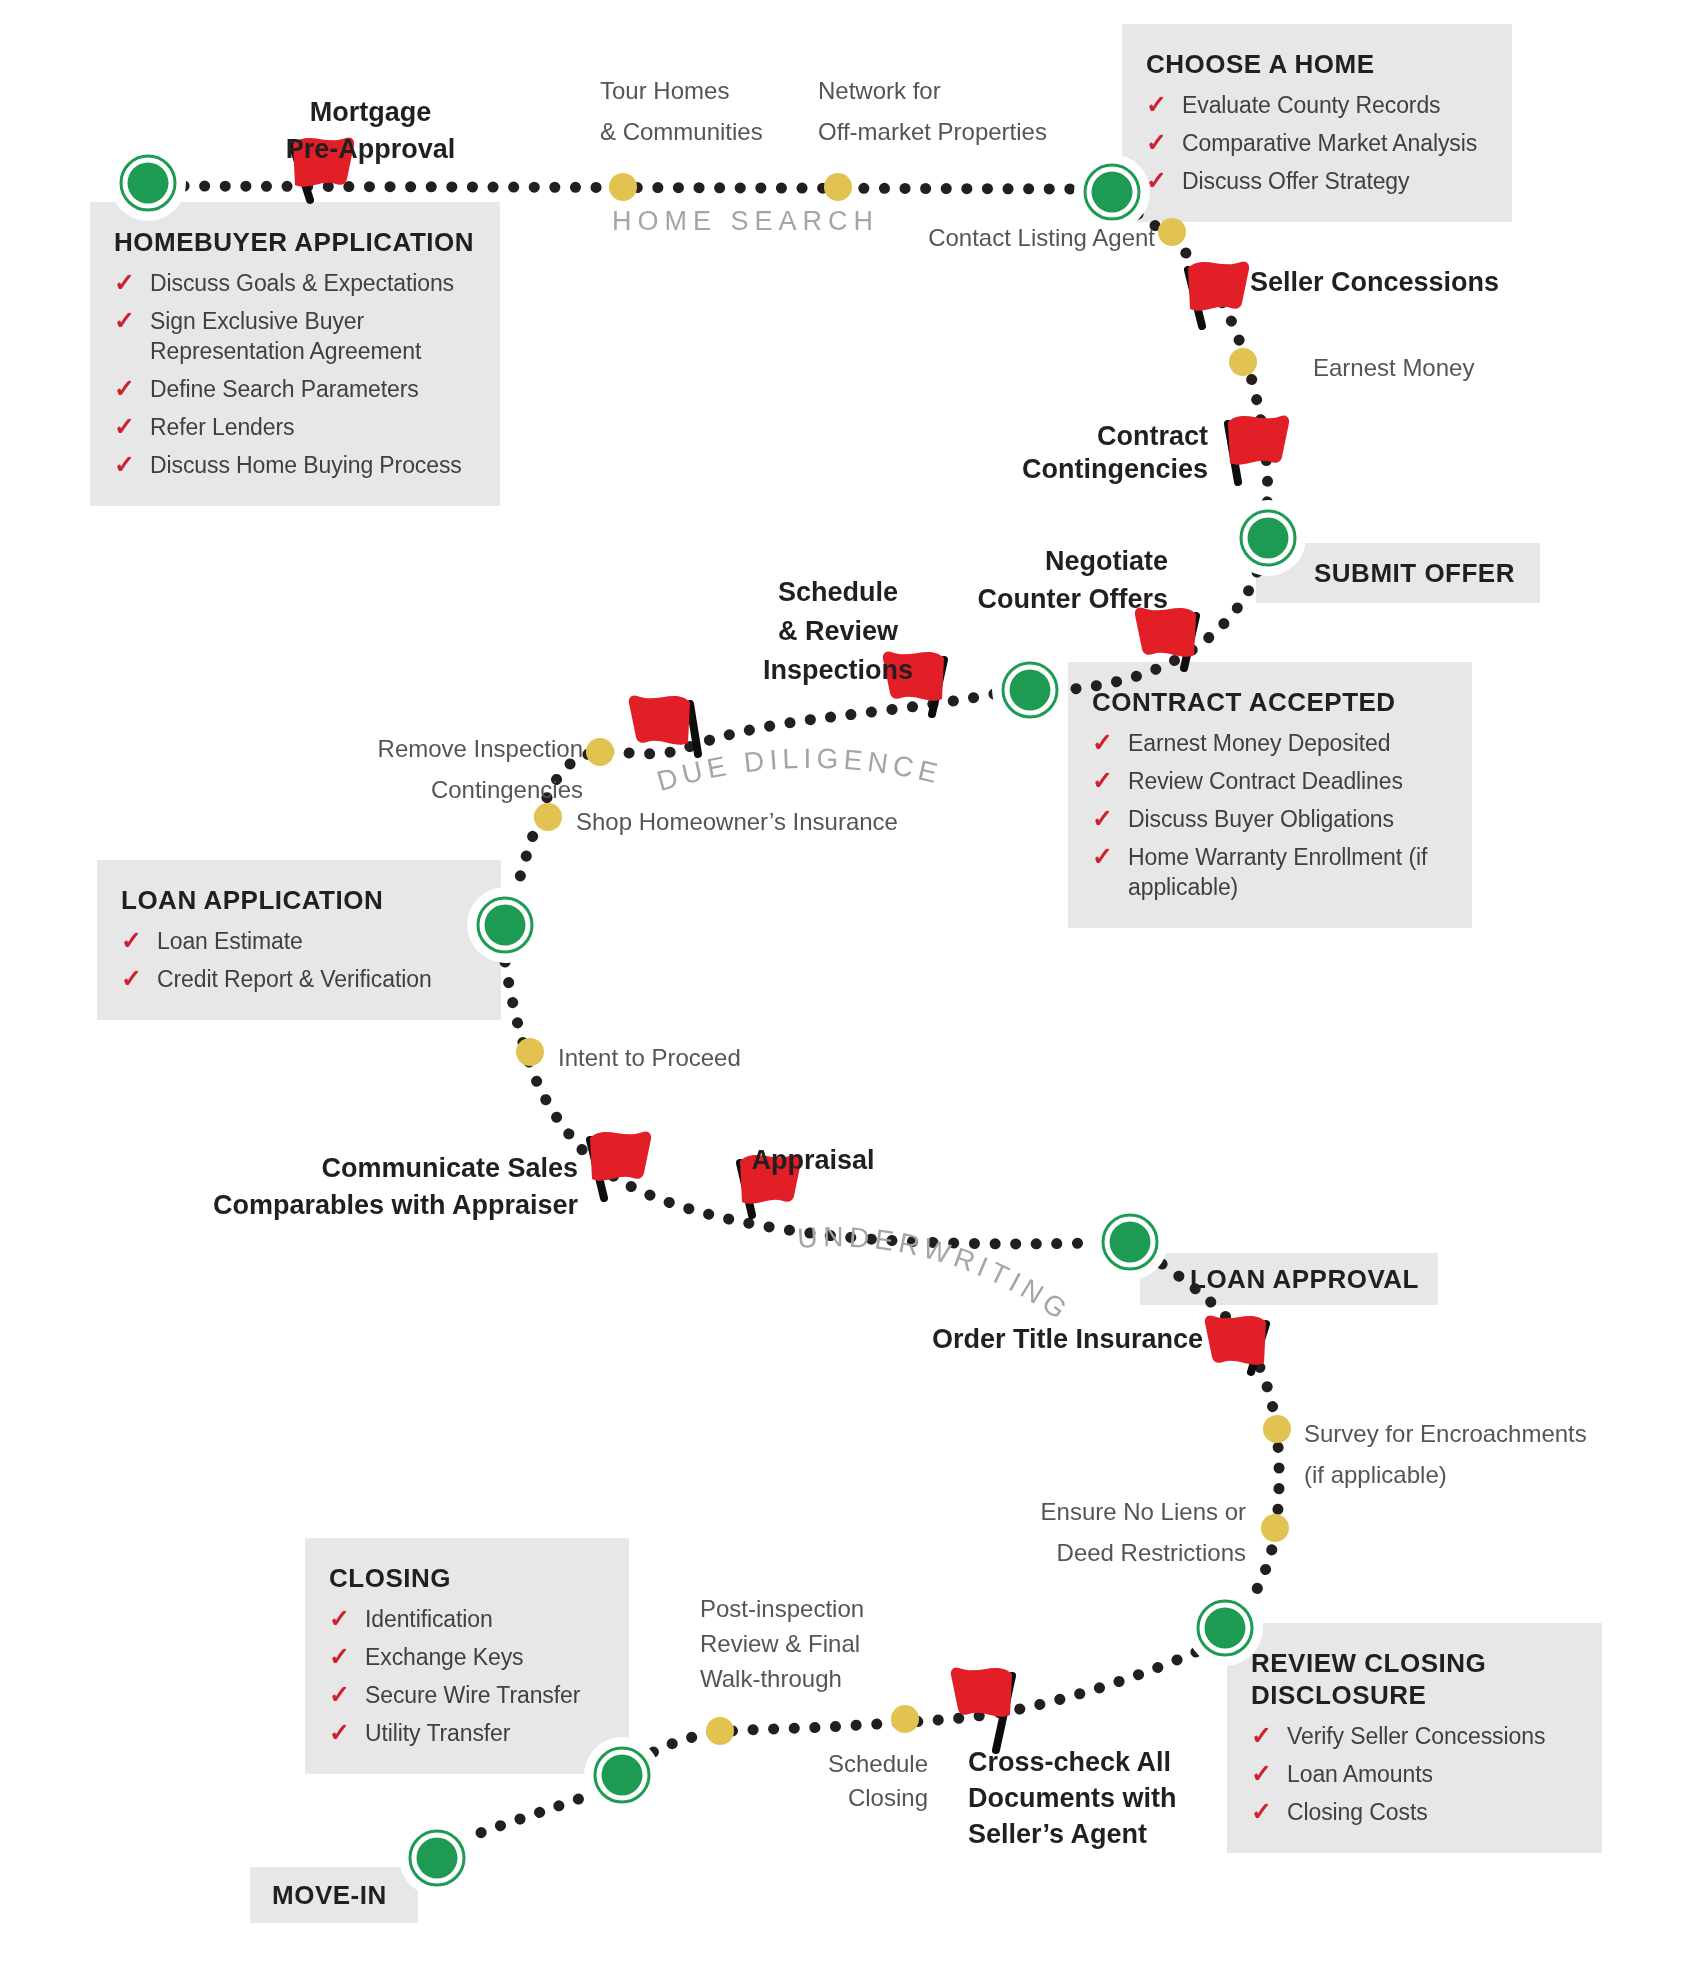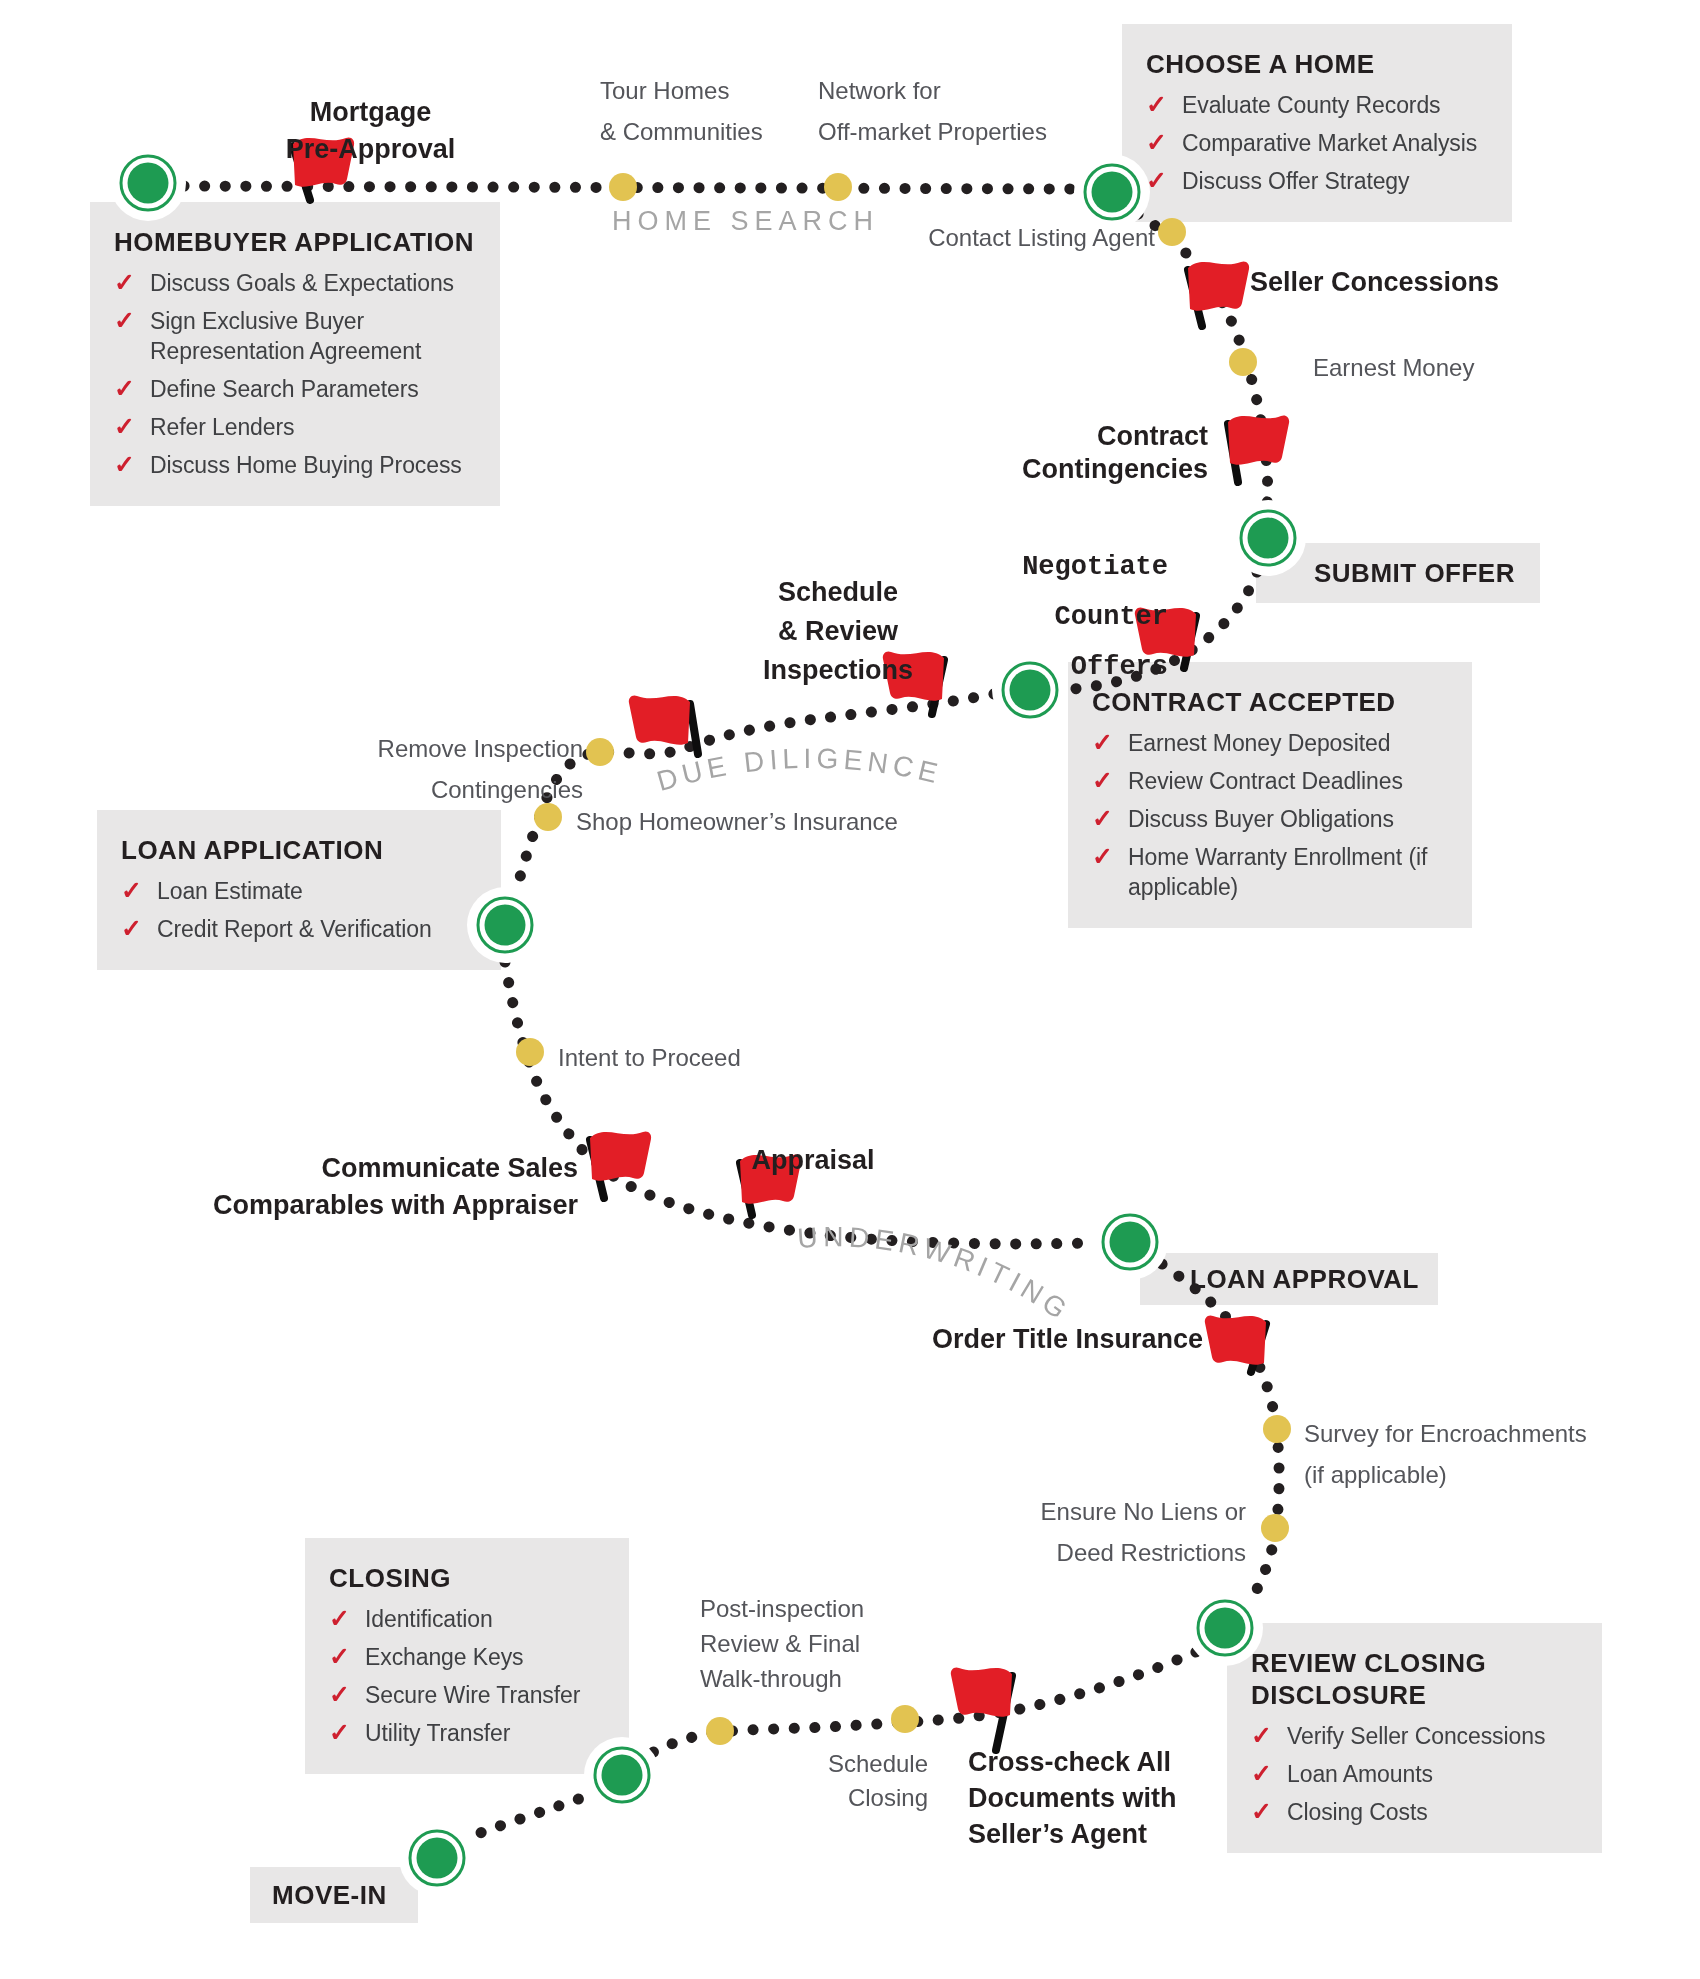--- a/index.html
+++ b/index.html
@@ -98,21 +98,21 @@
     <div class="item">
         <span class="ck"></span>
         <span class="t">Discuss Buyer Obligations</span>
       </div>
     <div class="item">
         <span class="ck"></span>
         <span class="t">Home Warranty Enrollment (if applicable)</span>
       </div>
   </div>
 
-  <div class="box" style="left:97px;top:810px;width:404px;">
+  <div class="box" style="left:97px;top:860px;width:404px;">
     <div class="box-title">LOAN APPLICATION</div>
     <div class="item">
         <span class="ck"></span>
         <span class="t">Loan Estimate</span>
       </div>
     <div class="item">
         <span class="ck"></span>
         <span class="t">Credit Report &amp; Verification</span>
       </div>
   </div>
@@ -303,21 +303,21 @@
 
   <div class="lbl dot-lbl ta-r" style="left:860px;top:217px;width:295px;">Contact Listing Agent</div>
 
   <div class="lbl bold-lbl" style="left:1250px;top:264px;">Seller Concessions</div>
 
   <div class="lbl dot-lbl" style="left:1273px;top:347px;margin-left:40px;">Earnest Money</div>
 
   <div class="lbl bold-lbl ta-r" style="left:1010px;top:420px;width:198px;line-height:33px;">Contract
 Contingencies</div>
 
-  <div class="lbl bold-lbl ta-r" style="left:968px;top:542px;width:200px;line-height:50px;font-family:Liberation Mono, monospace;">Negotiate
+  <div class="lbl bold-lbl ta-r" style="left:968px;top:542px;width:200px;line-height:38px;">Negotiate
 Counter Offers</div>
 
   <div class="lbl bold-lbl ta-c" style="left:738px;top:557px;width:200px;line-height:39px;">Schedule
 &amp; Review
 Inspections</div>
 
 
   <div class="lbl dot-lbl ta-r" style="left:285px;top:728px;width:298px;">Remove Inspection Contingencies</div>
 
   <div class="lbl dot-lbl" style="left:576px;top:801px;">Shop Homeowner’s Insurance</div>

